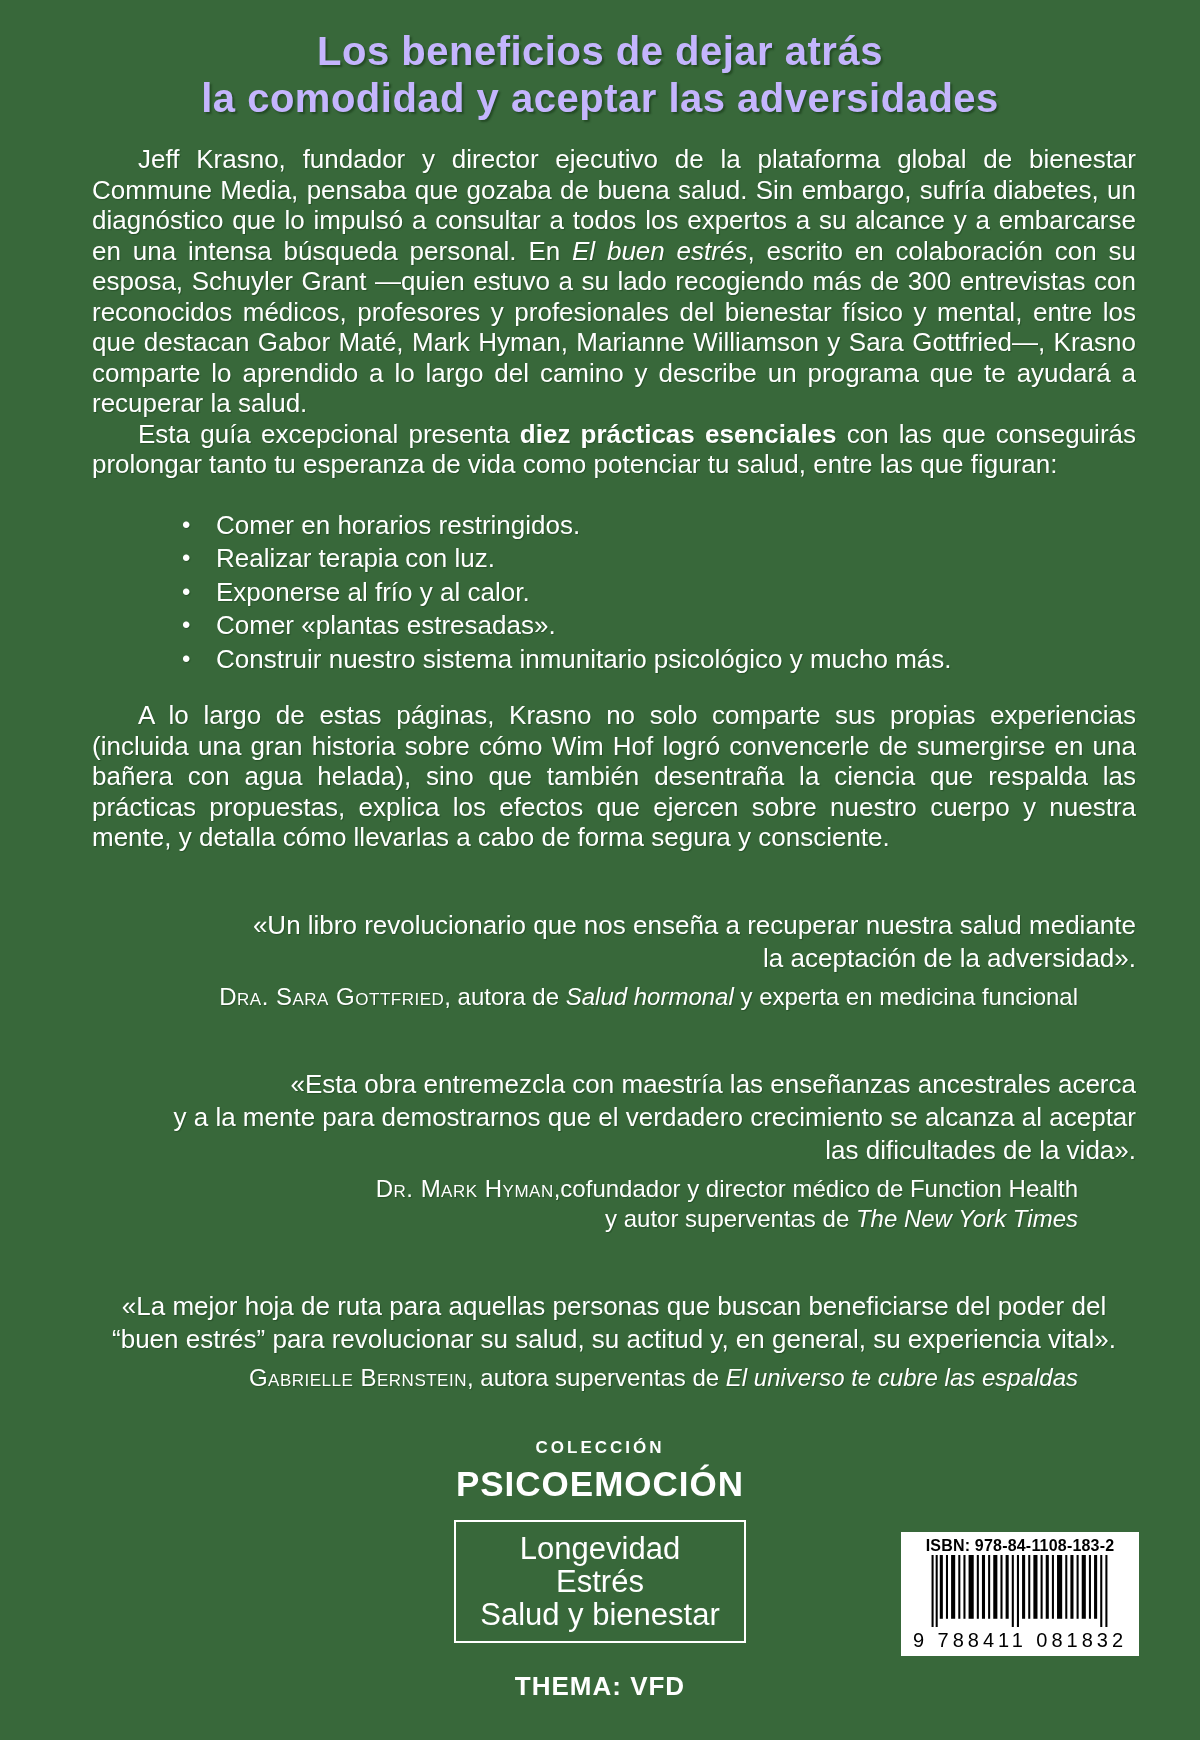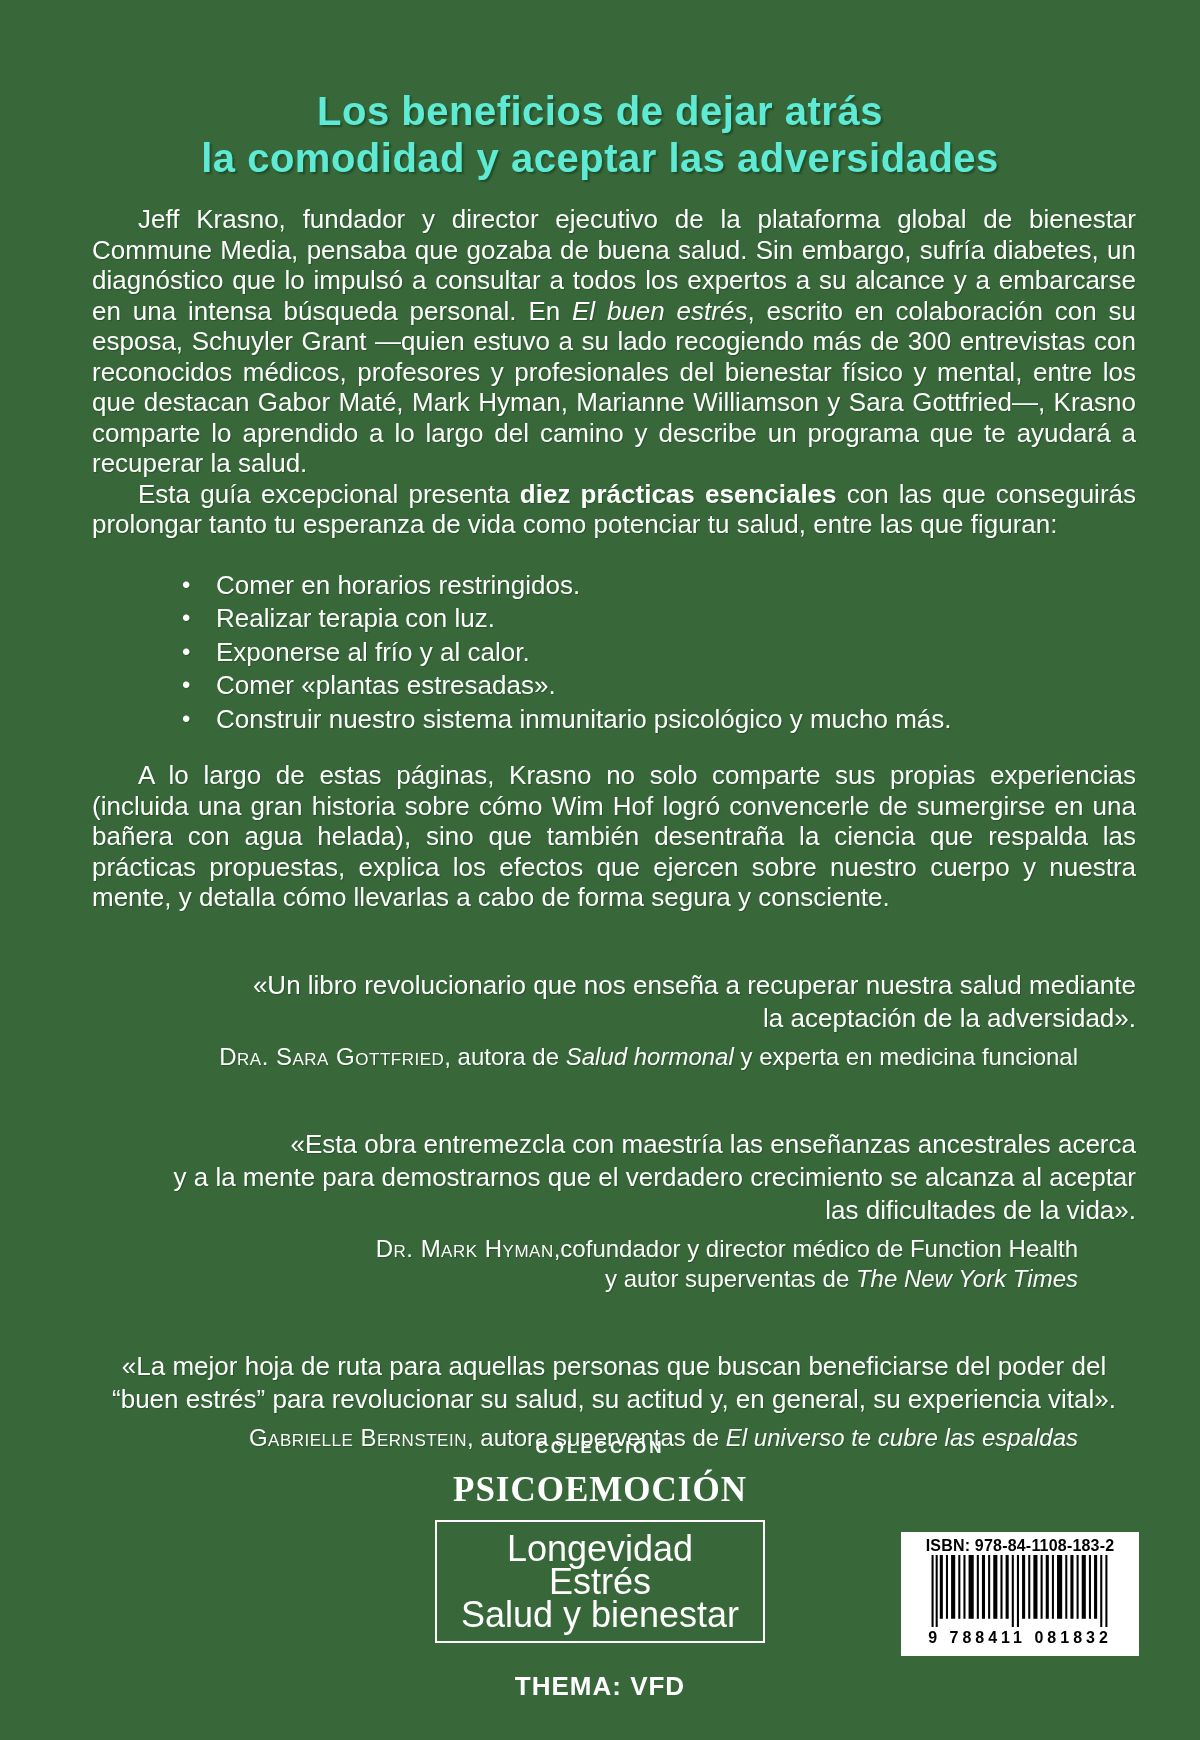--- a/index.html
+++ b/index.html
@@ -6,26 +6,26 @@
   .cover{
     position:relative;
     width:1200px;height:1740px;
     background:#38683a;
     font-family:"Liberation Sans",sans-serif;
     color:#ffffff;
     overflow:hidden;
   }
   
   .headline{
-    padding-top:88px;
+    padding-top:28px;
     text-align:center;
     font-weight:bold;
     font-size:40px;
     line-height:47px;
-    color:#5eead4;
+    color:#c4b5fd;
     text-shadow:2px 2px 2px rgba(10,40,10,.45);
     letter-spacing:.5px;
   }
   
   .body-col{
     padding:22px 64px 0 92px;
     font-size:26px;
     line-height:30.5px;
     text-align:justify;
     text-shadow:1px 1px 1px rgba(10,40,10,.35);
@@ -57,28 +57,28 @@
   .sc{ font-variant:small-caps; letter-spacing:.5px; }
   
   .collection{
     position:absolute; left:0; right:0; top:1438px;
     text-align:center;
   }
   .collection-label{
     font-weight:bold; font-size:17px; letter-spacing:3px;
   }
   .collection-name{
-    font-weight:bold; font-size:35px; letter-spacing:1px; margin-top:12px;font-family:Liberation Serif, serif;
+    font-weight:bold; font-size:35px; letter-spacing:1px; margin-top:6px;
   }
   .collection-box{
     display:inline-block;
     border:2px solid #ffffff;
-    margin-top:10px;
+    margin-top:16px;
     padding:10px 24px;
-    font-size:36px;
+    font-size:31px;
     line-height:33px;
   }
   .collection-thema{
     font-weight:bold; font-size:26px; margin-top:28px; letter-spacing:1px;
   }
   
   .publisher{
     position:absolute; left:66px; top:1518px; width:320px;
   }
   .publisher-url{
@@ -94,24 +94,24 @@
     position:absolute; left:901px; top:1532px;
     width:238px; height:124px;
     background:#ffffff;
     color:#000000;
     text-align:center;
     box-sizing:border-box;
     padding-top:5px;
   }
   .isbn-label{ font-size:16px; font-weight:bold; letter-spacing:.2px; }
   .barcode-num{
-    font-size:16px;
+    font-size:20px;
     letter-spacing:4px;
     margin-top:-2px;
-    font-weight:bold;
+    font-weight:normal;
   }
 </style>
 </head>
 <body>
 
 <div class="cover">
 
   <div class="headline">
     <div>Los beneficios de dejar atrás</div>
     <div>la comodidad y aceptar las adversidades</div>

